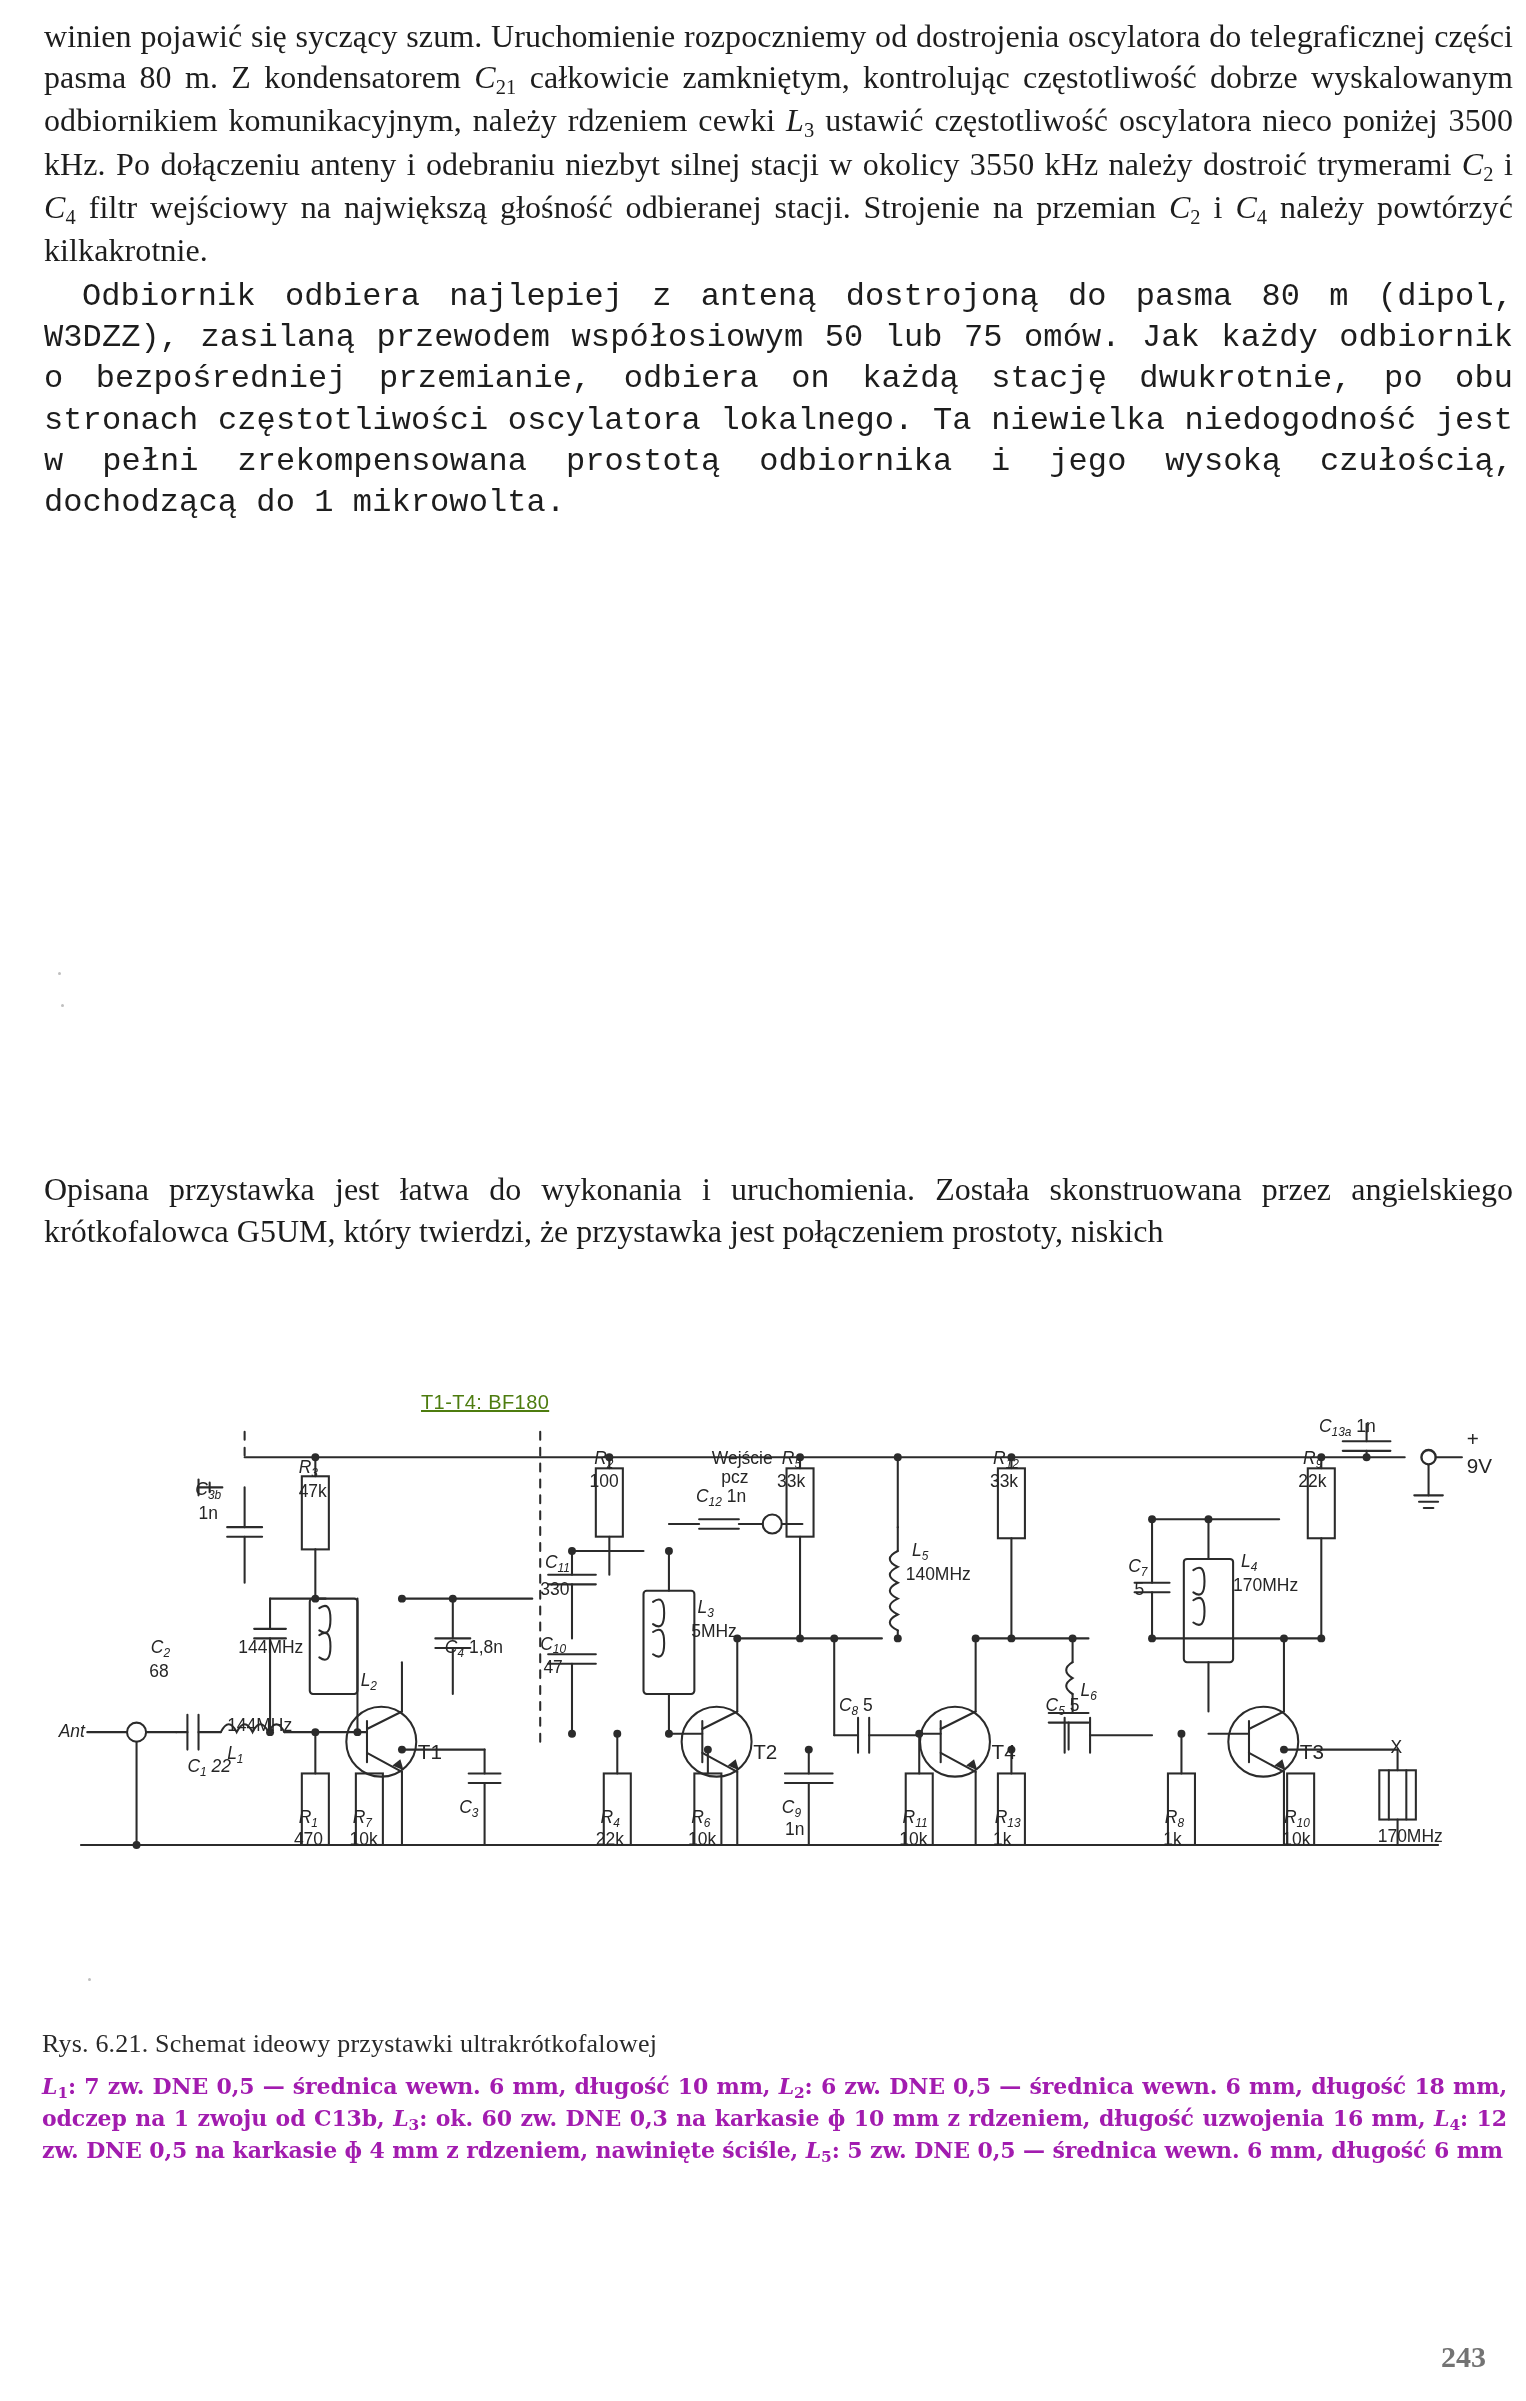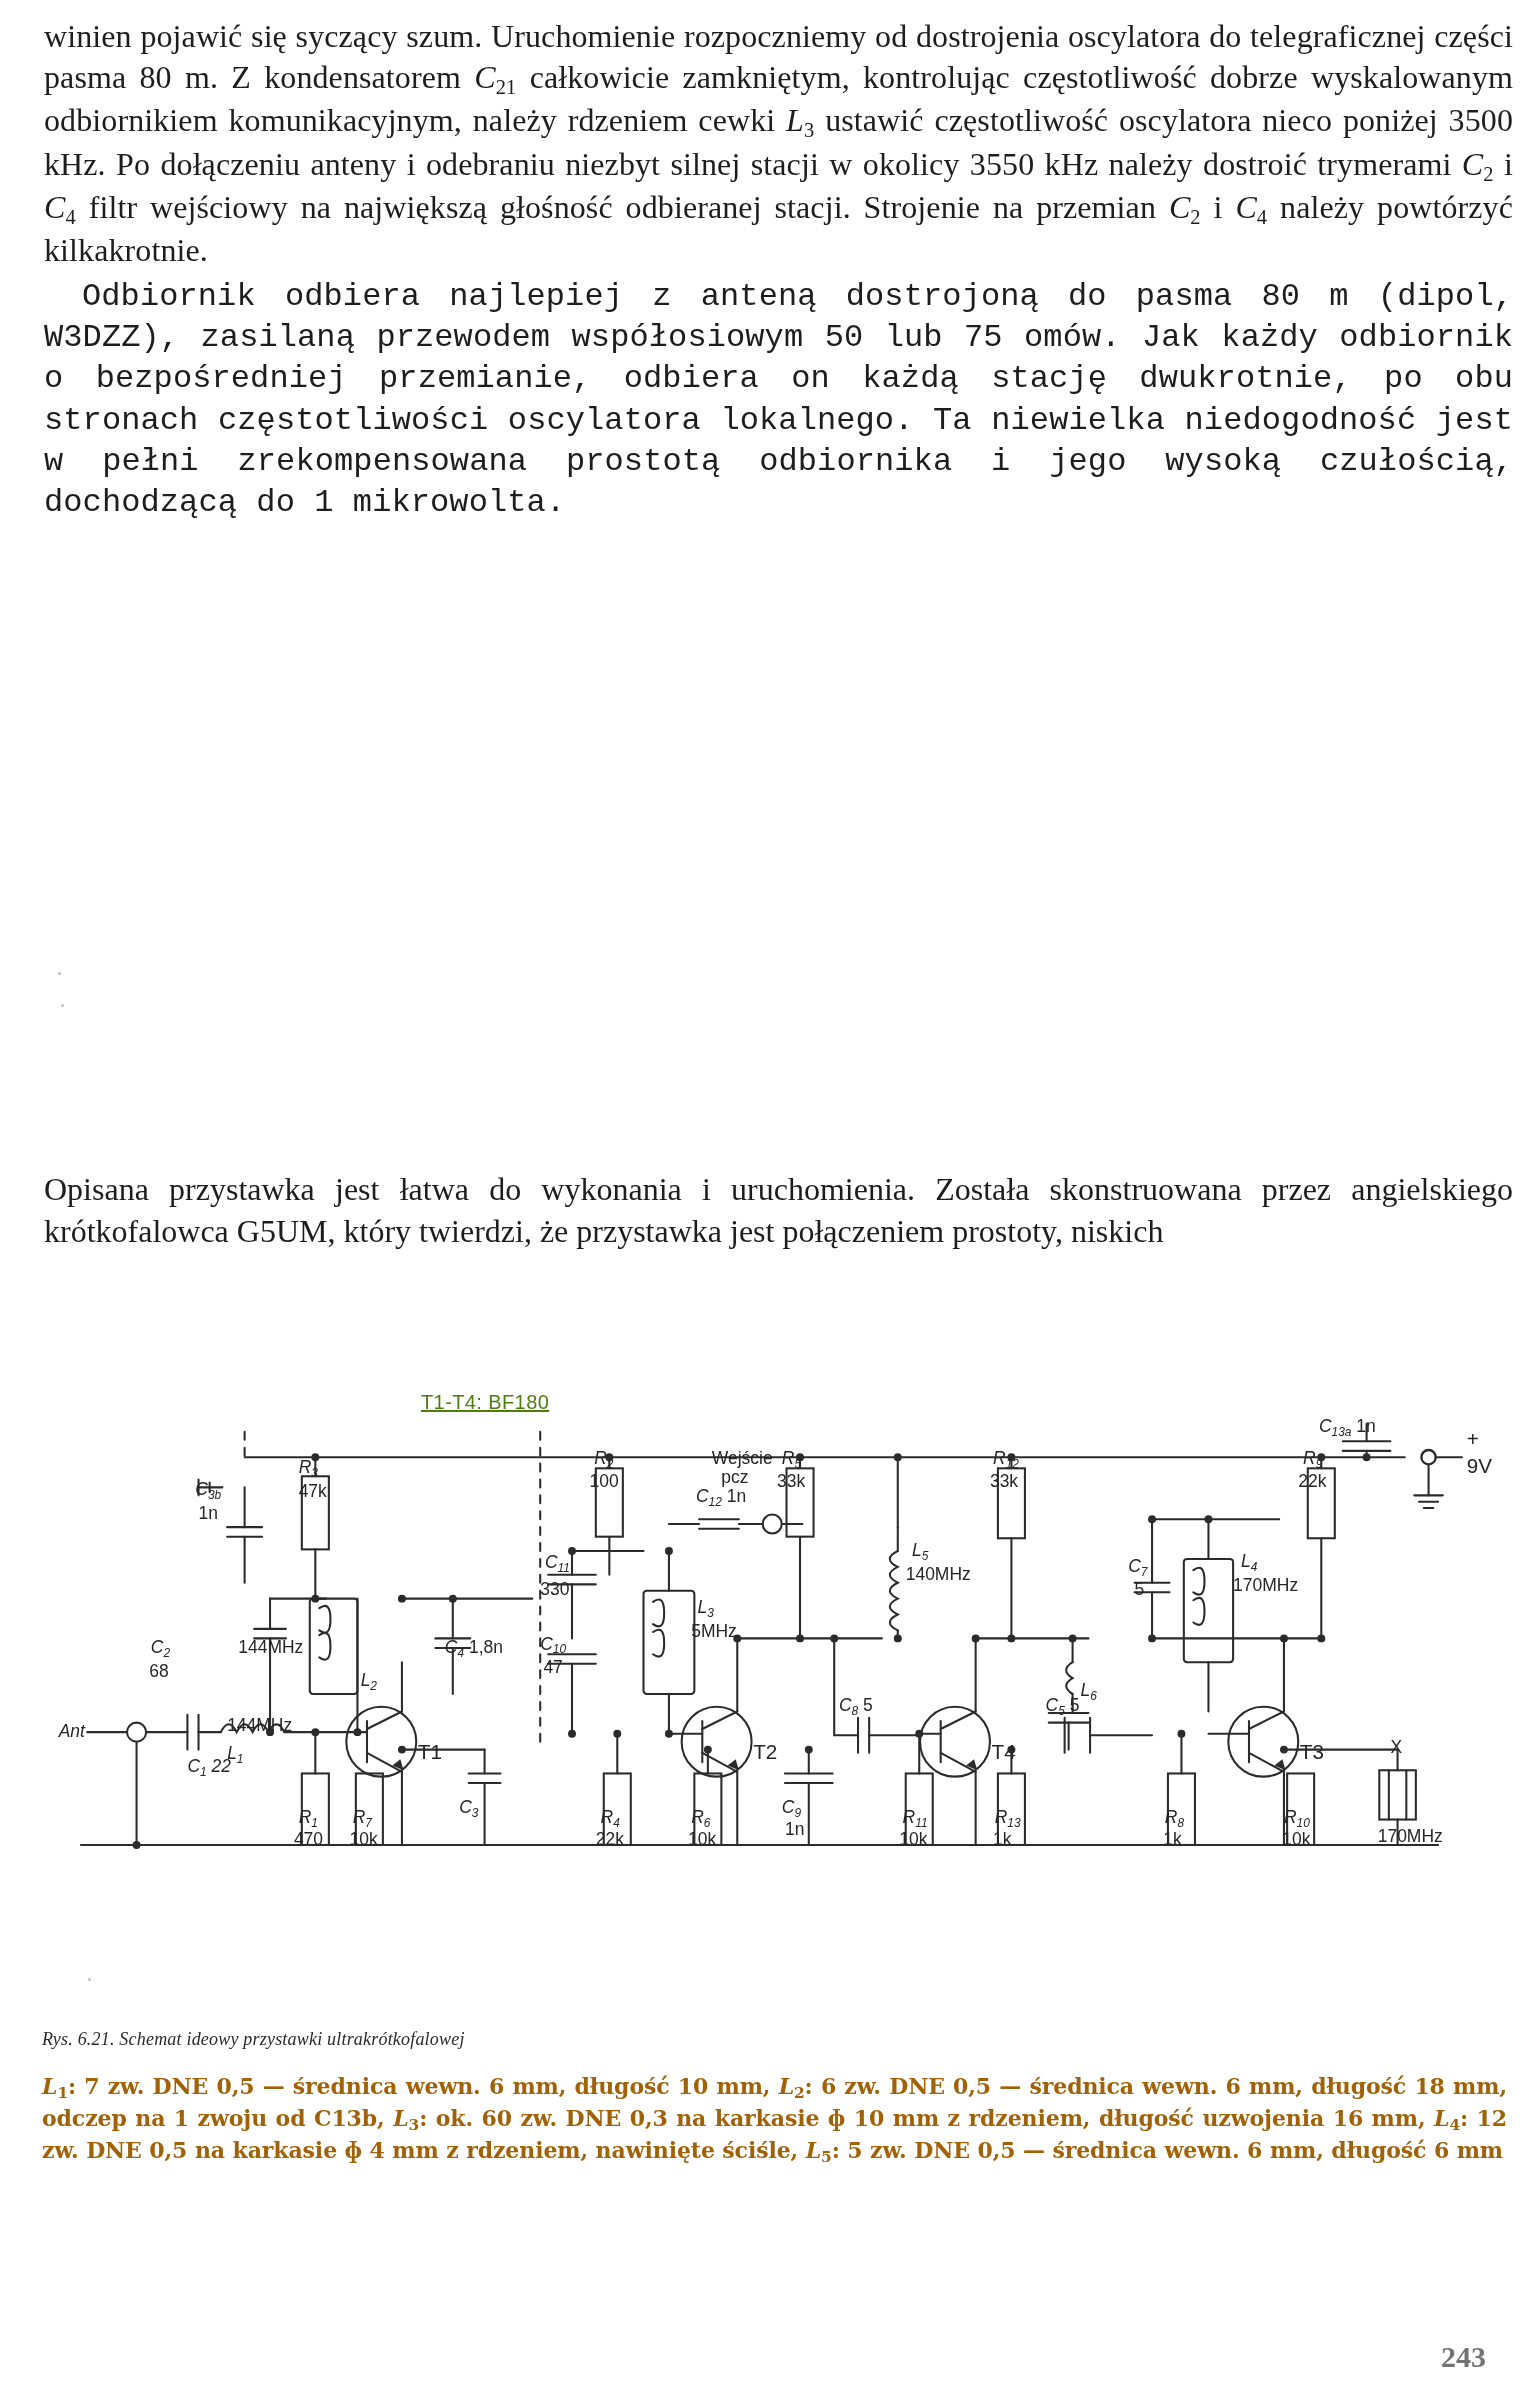--- a/index.html
+++ b/index.html
@@ -102,34 +102,33 @@
     color: #4d7c0f;
     text-decoration: underline;
   }
   
   .caption {
     position: absolute;
     left: 30px;
     top: 2029px;
     width: 1455px;
     font-family: "Liberation Serif", serif;
-    font-size: 18px;
+    font-size: 26px;
     color: #2a2a2a;
     letter-spacing: 0.2px;
-    font-style: italic;
   }
   .windings {
     position: absolute;
     left: 30px;
     top: 2072px;
     width: 1465px;
     font-family: "DejaVu Serif", serif;
     font-size: 22px;
     line-height: 1.36;
-    color: #a16207;
+    color: #a21caf;
     text-align: justify;
     font-weight: bold;
     letter-spacing: -0.1px;
   }
   .windings sub {
     font-size: 0.7em;
   }
   .page-number {
     position: absolute;
     right: 41px;

